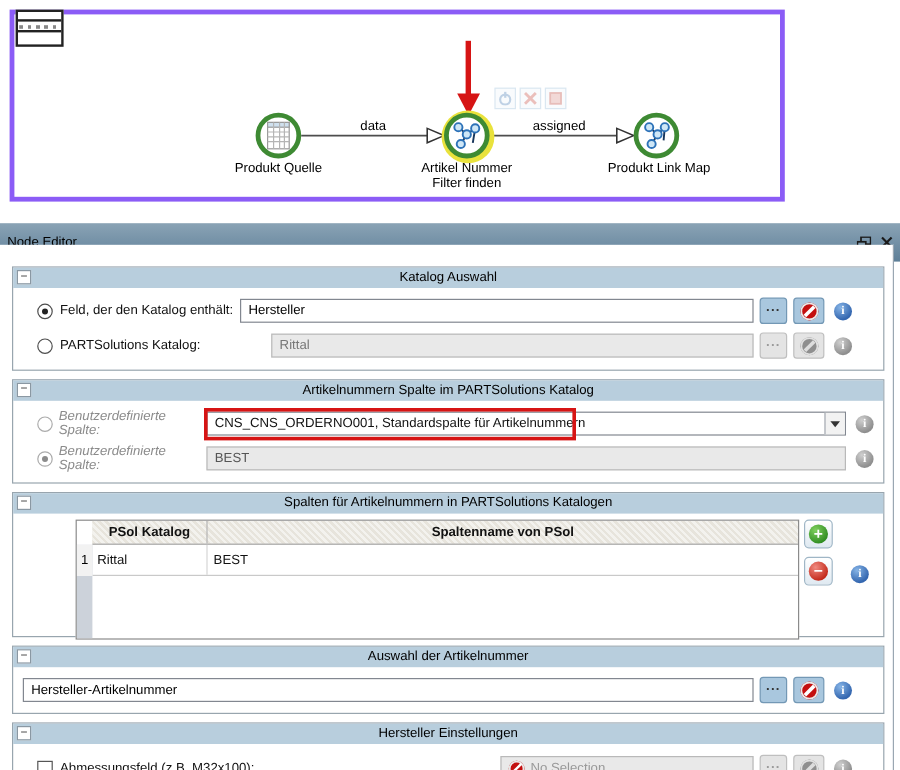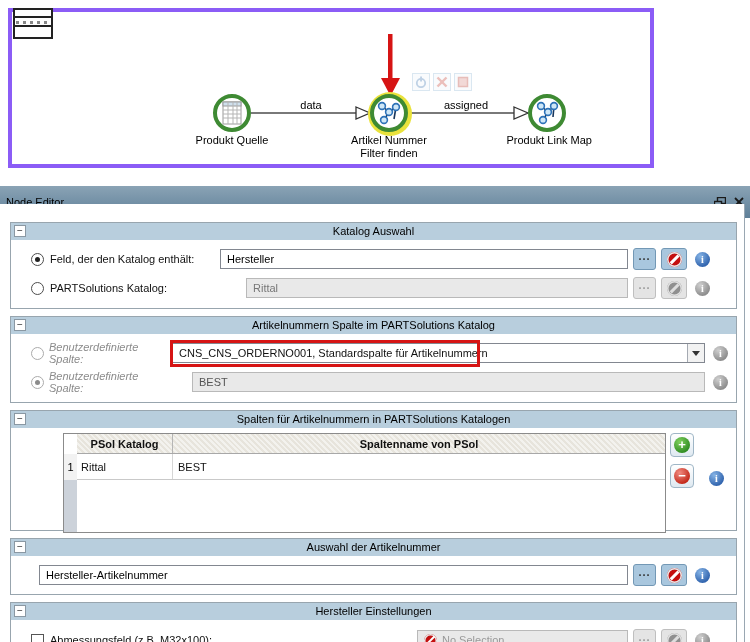--- a/index.html
+++ b/index.html
@@ -60,21 +60,21 @@
   .radio.dis { border-color:#ababab; }
   .radio.dis.checked::after { background:#8b8b8b; }
 
   .checkbox { width:13px; height:13px; border:1px solid #555; background:#fff; flex:none; }
 
   .lbl { flex:none; }
   .lbl.dis { color:#8b8b8b;font-style:italic; }
 
   .field { height:20px; border:1px solid #828790; background:#fff; padding:0 6px;
            font-family:"Liberation Sans",sans-serif; font-size:11px; color:#000;
-           flex:1; min-width:0;margin-left:20px; }
+           flex:1; min-width:0; }
   .field.dis { background:#e9e9e9; border-color:#b9b9b9; color:#777; }
   .fieldbox { height:20px; border:1px solid #828790; background:#fff; flex:1; min-width:0;
               display:flex; align-items:center; padding:0 0 0 6px; position:relative; }
   .fieldbox.dis { background:#e9e9e9; border-color:#b9b9b9; }
   .fieldbox .fb-text { flex:1; white-space:nowrap; overflow:hidden; }
   .fieldbox .gray-text { color:#999; }
   .dd-caret-btn { width:17px; align-self:stretch; border-left:1px solid #a5aab2;
                   background:#f2f2f2; display:flex; align-items:center; justify-content:center; }
   .caret-down { width:0; height:0; border-left:4px solid transparent;
                 border-right:4px solid transparent; border-top:5px solid #333; }

